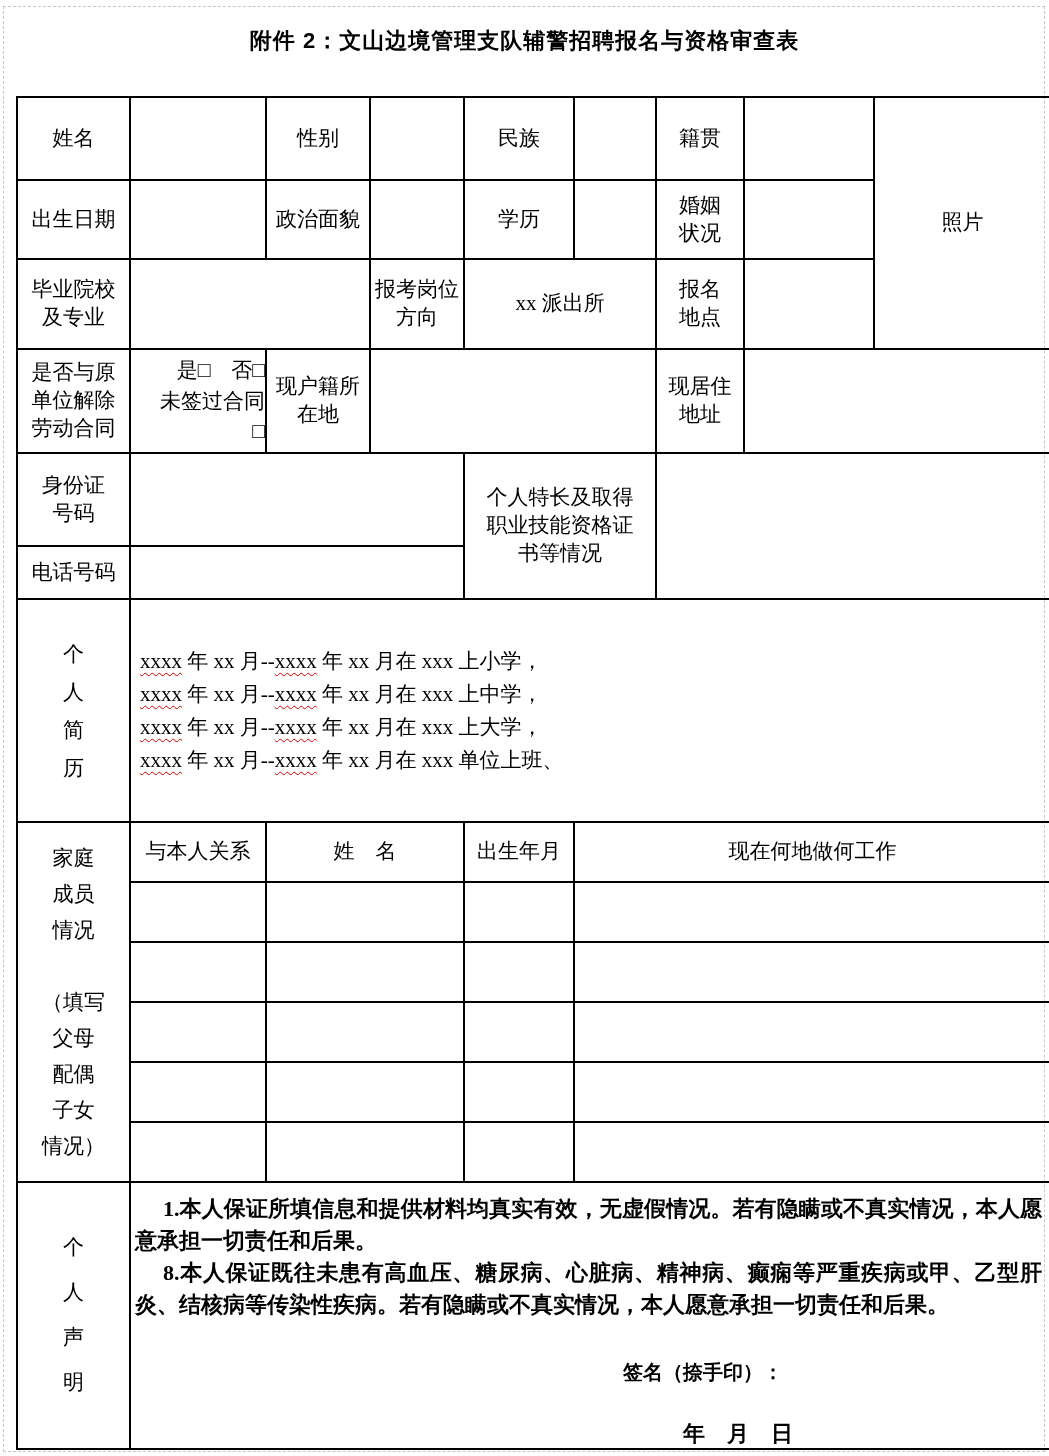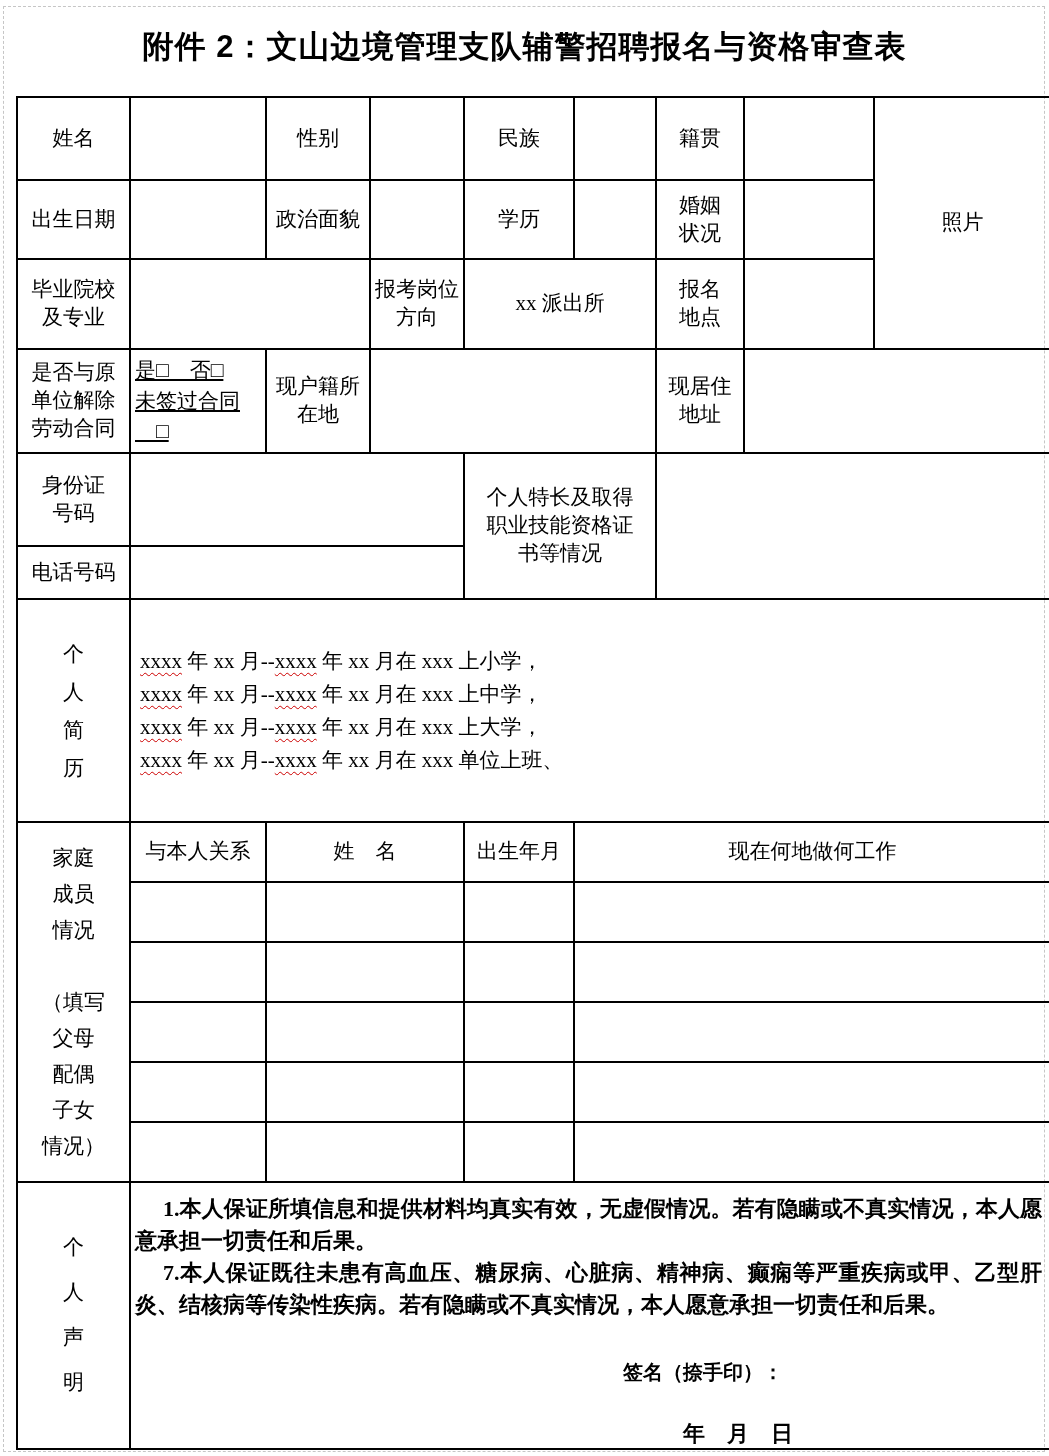--- a/index.html
+++ b/index.html
@@ -14,46 +14,45 @@
   .text-boundary {
     position: absolute; left: 3px; right: 4px; top: 6px; bottom: 4px;
     border: 1px dashed #c6c6c6;
     pointer-events: none;
   }
   .page-title {
     position: absolute; top: 26px; left: 0; width: 100%;
     text-align: center;
     font-family: "Liberation Sans", "DejaVu Sans", sans-serif;
     font-weight: 700;
-    font-size: 31px;
+    font-size: 22px;
     letter-spacing: 1px;
     white-space: nowrap;
   }
   table.form {
     position: absolute; left: 16px; top: 96px;
     border-collapse: collapse;
     table-layout: fixed;
     width: 1034px;
   }
   td {
     border: 2px solid #000;
     text-align: center;
     vertical-align: middle;
     font-size: 21px;
     line-height: 1.32;
     padding: 0;
     overflow: hidden;
   }
   .ml { white-space: pre-line; }
   .opts {
-    text-align: left;
+    text-align: right;
     padding-left: 4px;
     white-space: pre-line;
     line-height: 1.45;
-    text-decoration: underline;
   }
   .vlabel { white-space: pre-line; }
   .resume-cell {
     text-align: left;
     vertical-align: middle;
     padding-left: 9px;
   }
   .resume-line { line-height: 33px; white-space: nowrap; }
   .wavy {
     text-decoration: underline;
@@ -240,19 +239,19 @@
     <td colspan="4"></td>
   </tr>
 
   <tr style="height:266px">
     <td class="vlabel lh-decl">个
 人
 声
 明</td>
     <td colspan="8" class="decl-cell">
       <p class="decl-para">1.本人保证所填信息和提供材料均真实有效，无虚假情况。若有隐瞒或不真实情况，本人愿意承担一切责任和后果。</p>
-      <p class="decl-para">7.本人保证既往未患有高血压、糖尿病、心脏病、精神病、癫痫等严重疾病或甲、乙型肝炎、结核病等传染性疾病。若有隐瞒或不真实情况，本人愿意承担一切责任和后果。</p>
+      <p class="decl-para">8.本人保证既往未患有高血压、糖尿病、心脏病、精神病、癫痫等严重疾病或甲、乙型肝炎、结核病等传染性疾病。若有隐瞒或不真实情况，本人愿意承担一切责任和后果。</p>
       <div class="sig-line">签名（捺手印）：</div>
       <div class="date-line">年　月　日</div>
     </td>
   </tr>
 </tbody>
   </table>
 
 </body></html>

